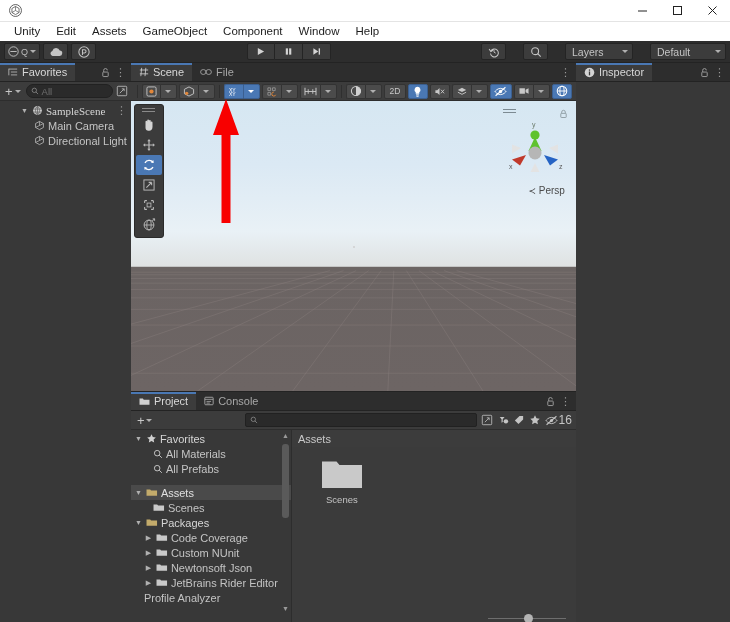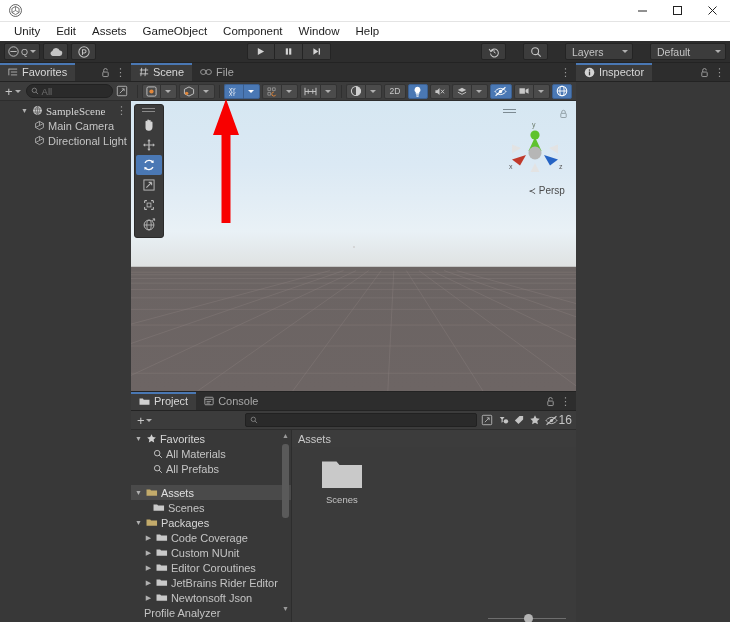--- a/index.html
+++ b/index.html
@@ -745,35 +745,28 @@
               <svg width="12" height="9" viewBox="0 0 14 10">
                   <path d="M0.6 1.4h4.3l1 1.3h7v6.2H0.6z" fill="#c9c9c9"></path>
                 </svg>
               <span>Custom NUnit</span>
             </div>
             <div class="trow" style="padding-left:13px;">
               <span class="tri">▶</span>
               <svg width="12" height="9" viewBox="0 0 14 10">
                   <path d="M0.6 1.4h4.3l1 1.3h7v6.2H0.6z" fill="#c9c9c9"></path>
                 </svg>
-              <span>Editor Coroutines</span>
+              <span>Newtonsoft Json</span>
             </div>
             <div class="trow" style="padding-left:13px;">
               <span class="tri">▶</span>
               <svg width="12" height="9" viewBox="0 0 14 10">
                   <path d="M0.6 1.4h4.3l1 1.3h7v6.2H0.6z" fill="#c9c9c9"></path>
                 </svg>
               <span>JetBrains Rider Editor</span>
-            </div>
-            <div class="trow" style="padding-left:13px;">
-              <span class="tri">▶</span>
-              <svg width="12" height="9" viewBox="0 0 14 10">
-                  <path d="M0.6 1.4h4.3l1 1.3h7v6.2H0.6z" fill="#c9c9c9"></path>
-                </svg>
-              <span>Newtonsoft Json</span>
             </div>
             <div class="trow" style="padding-left:13px;">
 
               <span>Profile Analyzer</span>
             </div>
 
           </div>
 
           <div class="scroll-v">
             <div class="sc-arrow" style="top:-2px;">▲</div>

